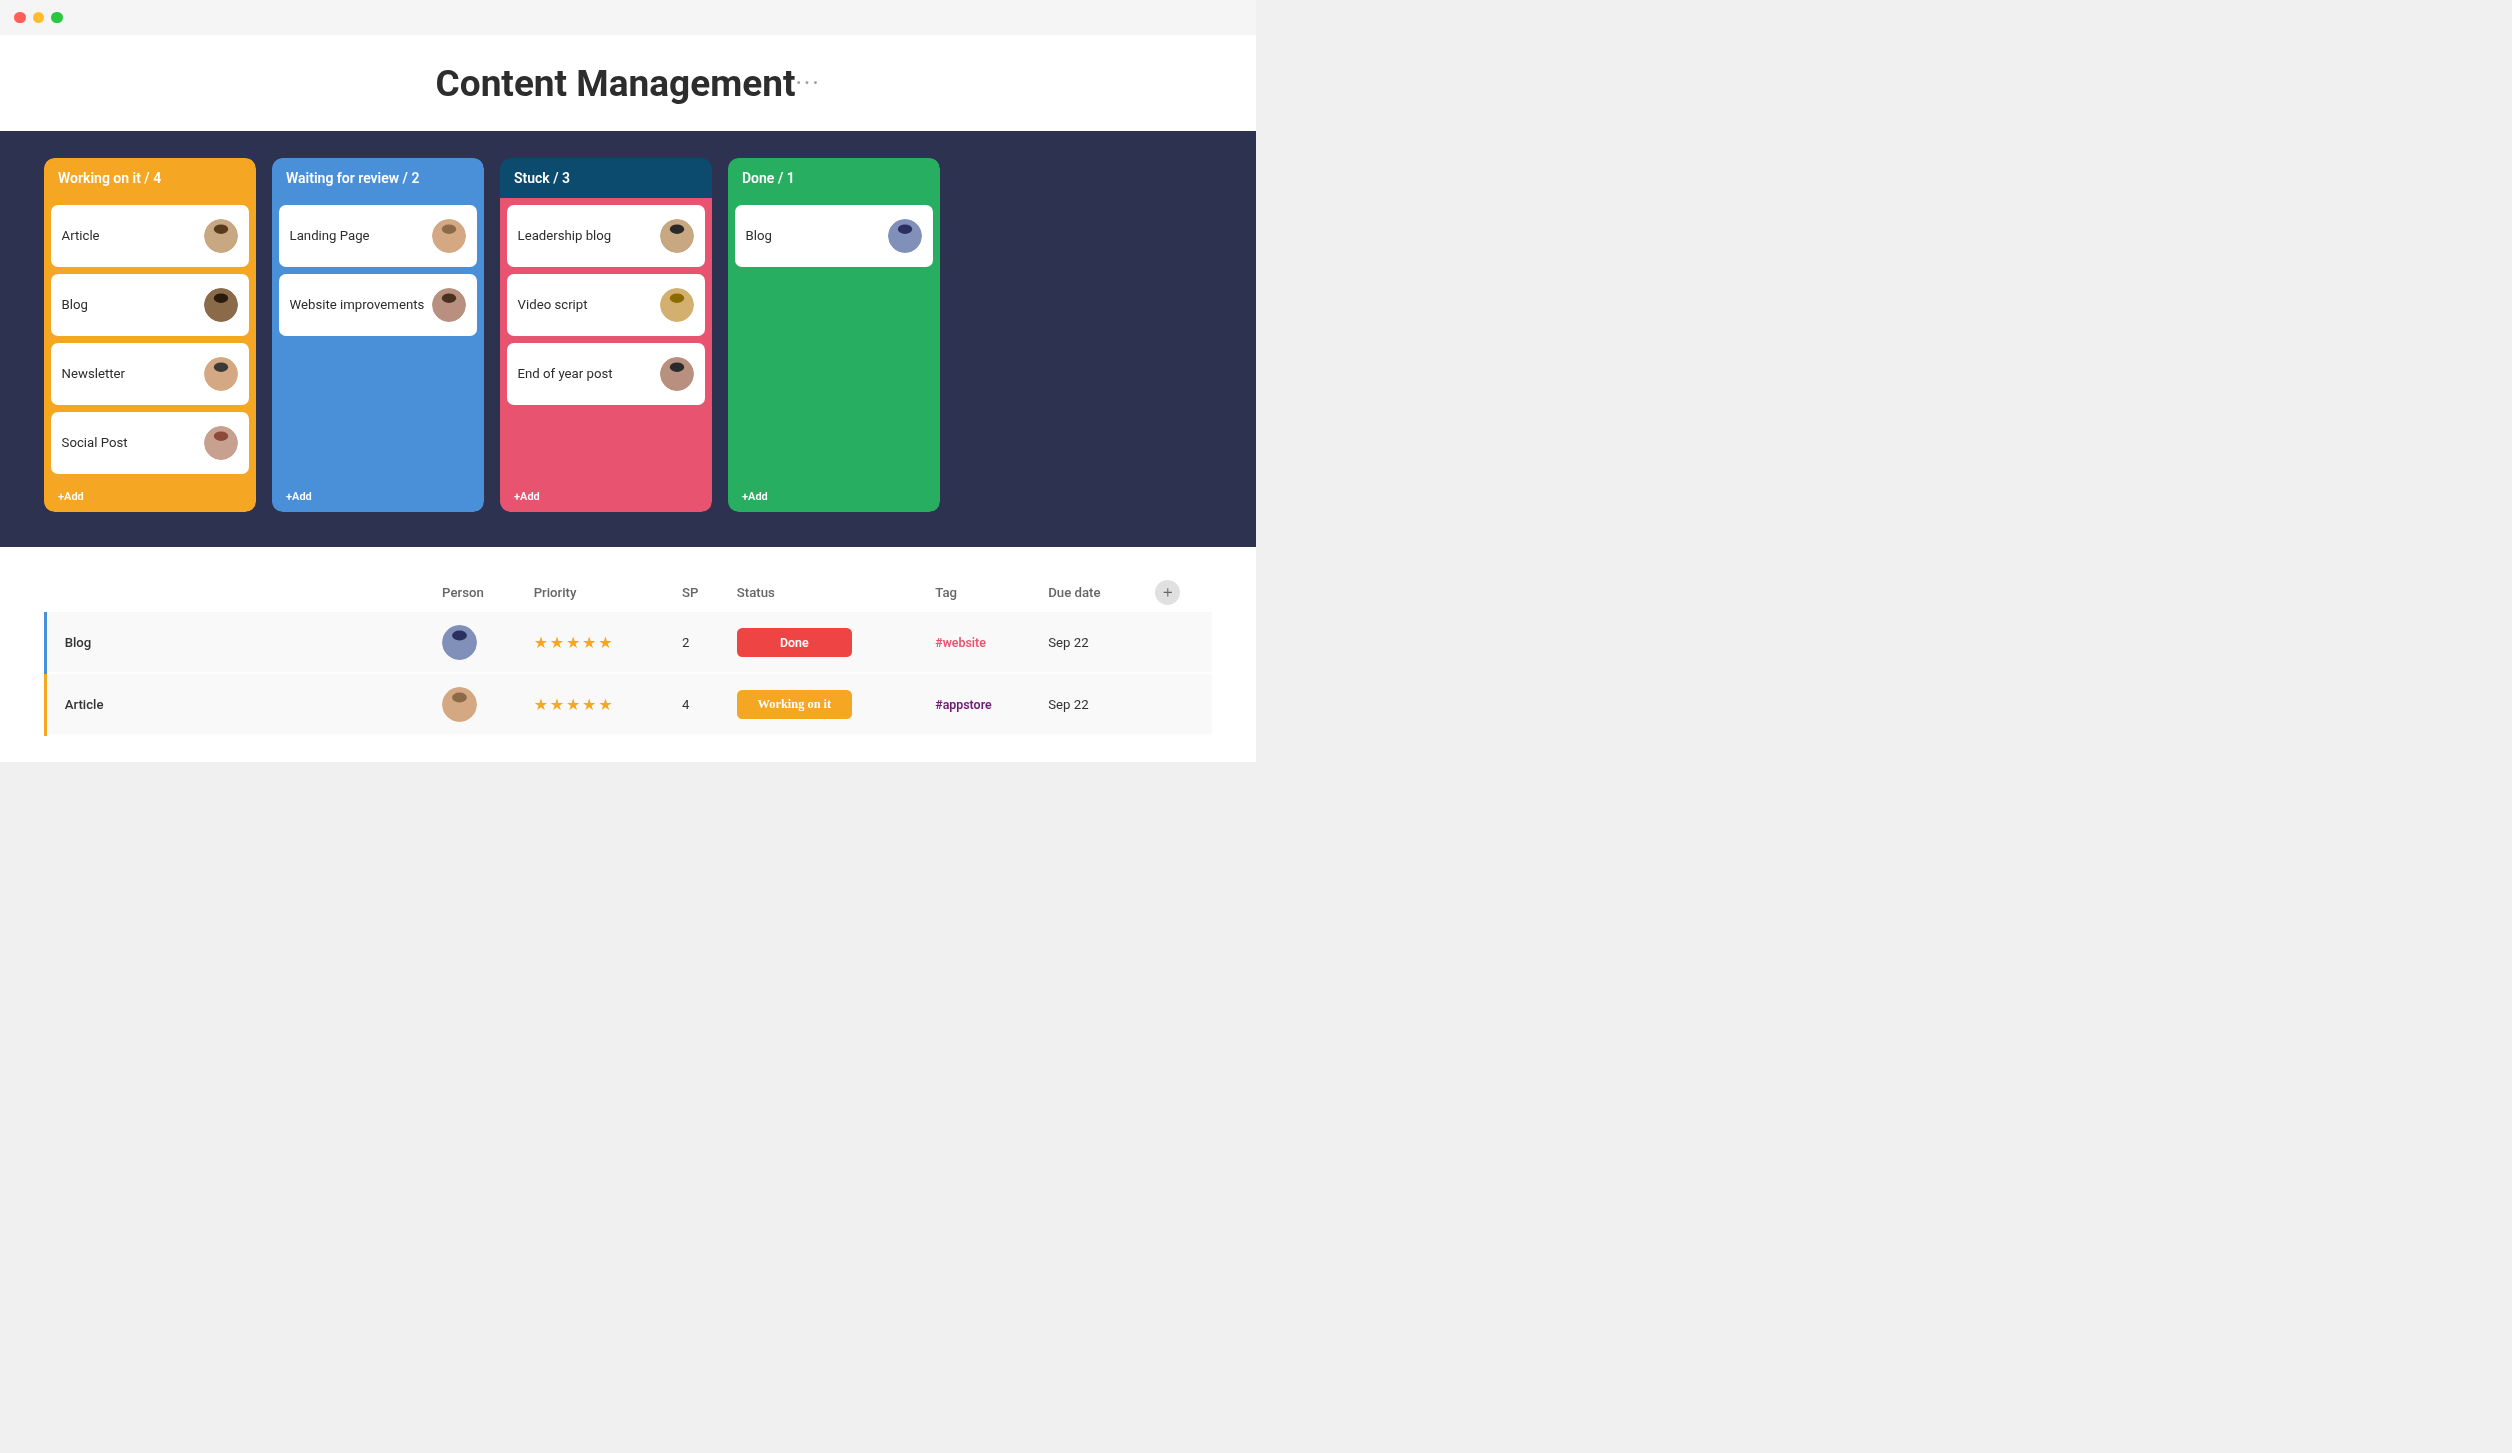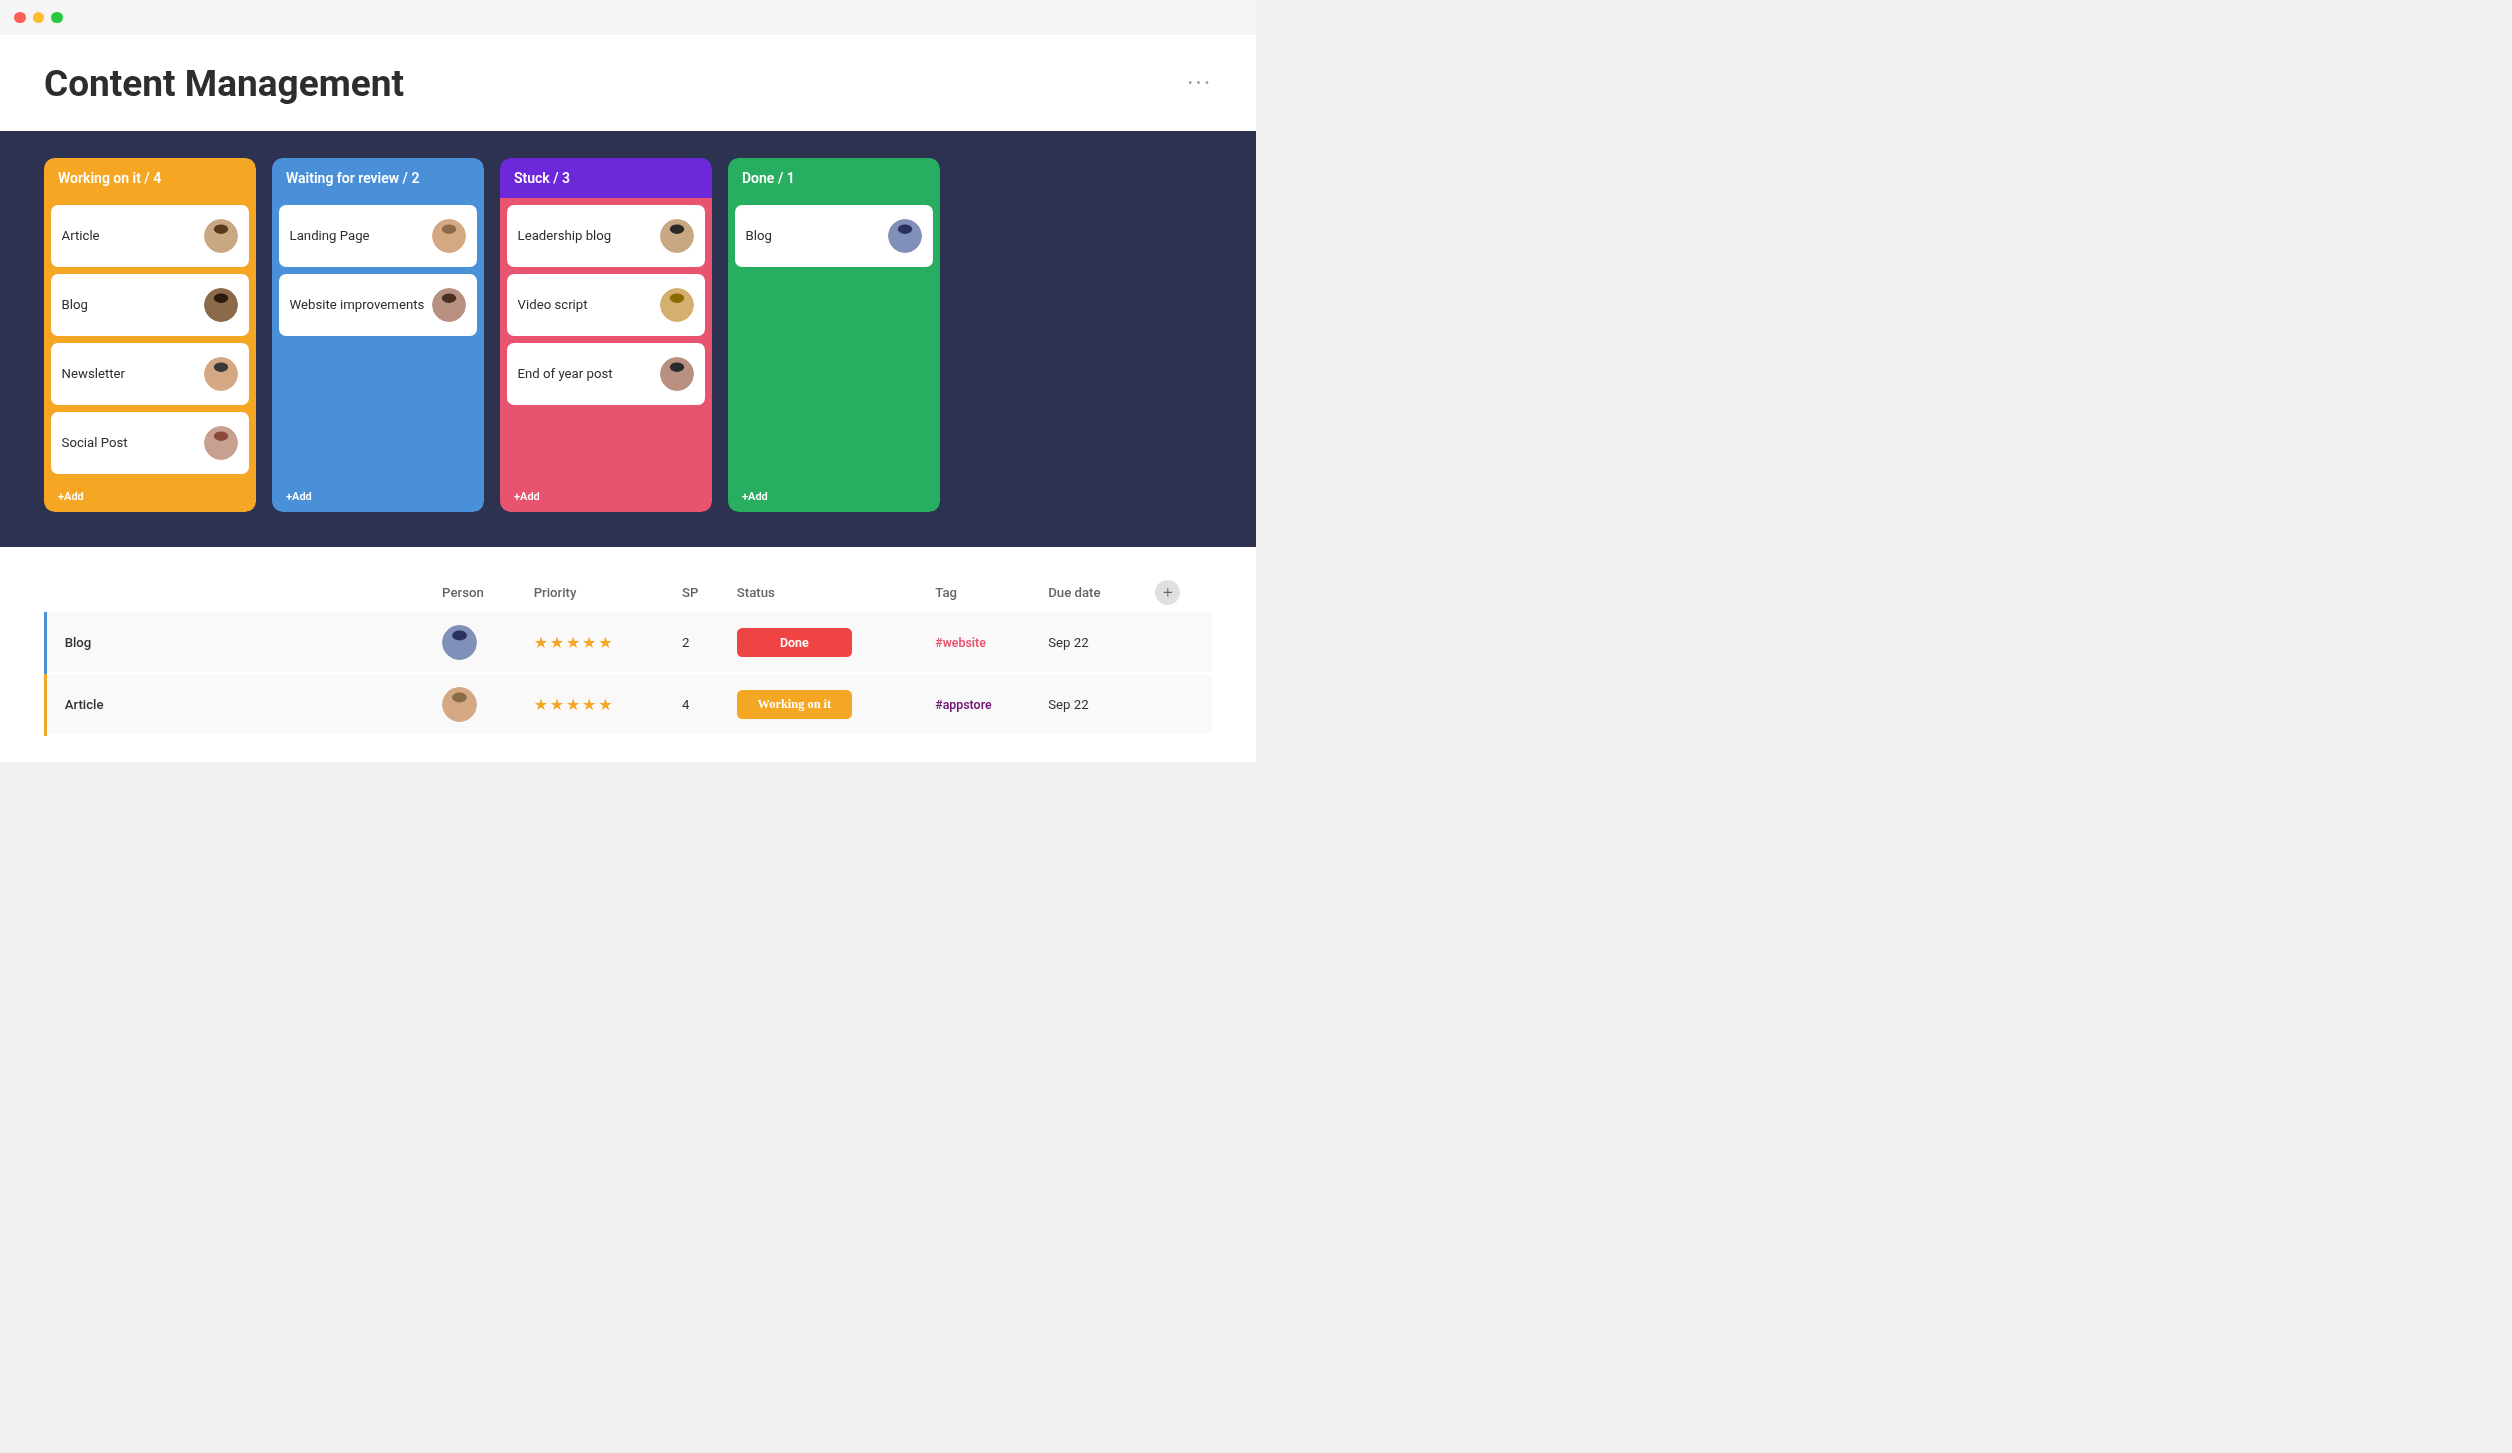--- a/index.html
+++ b/index.html
@@ -25,21 +25,21 @@
     .traffic-light.red { background: #ff5f57; }
     .traffic-light.yellow { background: #febc2e; }
     .traffic-light.green { background: #28c840; }
 
     
     .header {
       background: #fff;
       padding: 26.5px 44px 26.5px 44px;
       display: flex;
       align-items: center;
-      justify-content: space-between;
+      justify-content: center;
     }
     .page-title {
       font-size: 37px;
       font-weight: 700;
       color: #2d2d2d;
     }
     .more-dots {
       color: #999;
       font-size: 25px;
       letter-spacing: 1.8px;
@@ -117,21 +117,21 @@
 
     
     .col-working .column-header { background: #f5a623; }
     .col-working .column-body { background: #f5a623; }
     .col-working .add-btn { background: #f5a623; }
 
     .col-waiting .column-header { background: #4a90d9; }
     .col-waiting .column-body { background: #4a90d9; }
     .col-waiting .add-btn { background: #4a90d9; }
 
-    .col-stuck .column-header { background: #6d28d9; }
+    .col-stuck .column-header { background: #0c4a6e; }
     .col-stuck .column-body { background: #e85470; }
     .col-stuck .add-btn { background: #e85470; }
 
     .col-done .column-header { background: #27ae60; }
     .col-done .column-body { background: #27ae60; }
     .col-done .add-btn { background: #27ae60; }
 
     
     .table-section {
       background: #fff;

